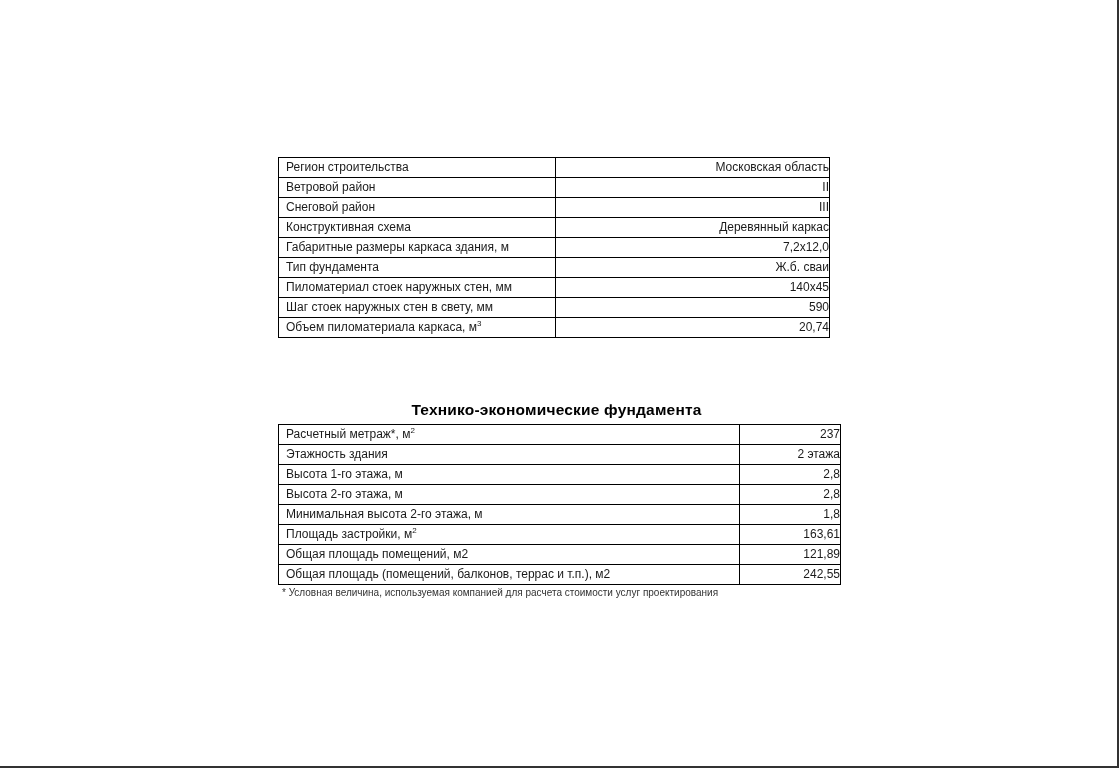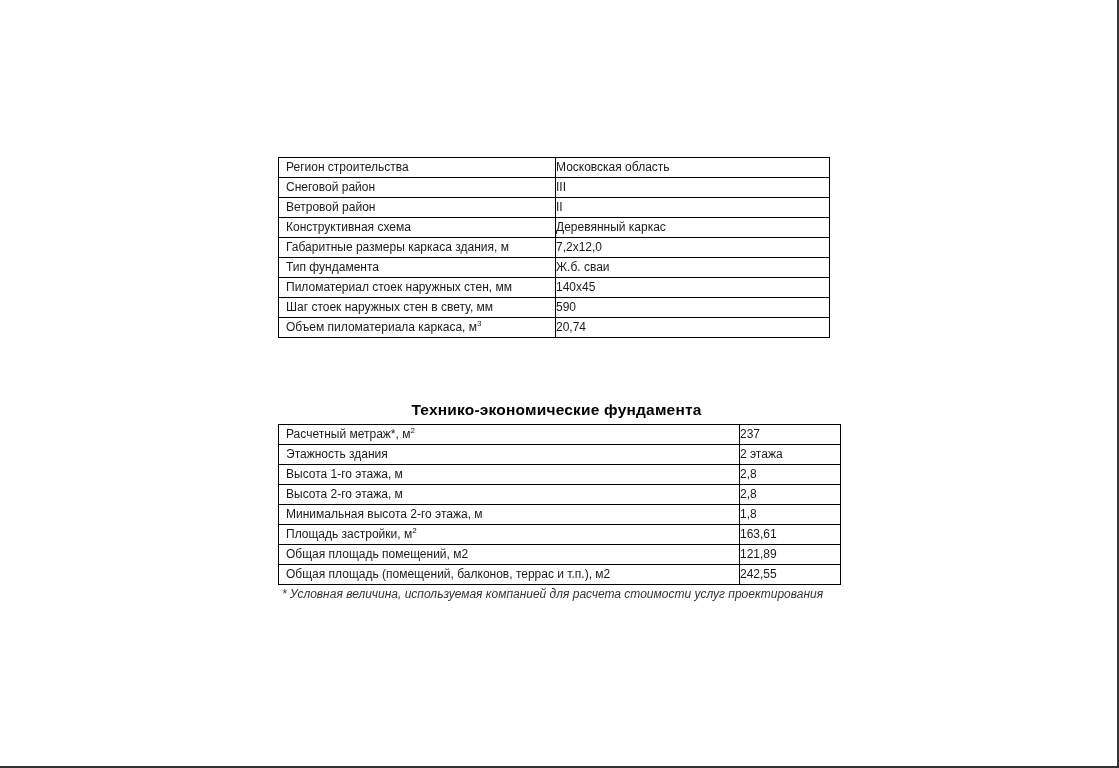--- a/index.html
+++ b/index.html
@@ -39,61 +39,60 @@
     padding: 0;
     line-height: 1.1;
     overflow: hidden;
     white-space: nowrap;
   }
   table.data-table td.lbl {
     padding-left: 7px;
     text-align: left;
   }
   table.data-table td.val {
-    text-align: left;
+    text-align: right;
     margin-top: 8px;
   }
   table.data-table sup {
     font-size: 8px;
     line-height: 0;
   }
   #general-table { left: 278px; top: 157px; width: 552px; }
   #general-table td.lbl { width: 269px; }
   #general-title  { left: 278px; top: 134px; width: 552px; }
   #indicators-table { left: 278px; top: 424px; width: 563px; }
   #indicators-table td.lbl { width: 453px; }
   #indicators-title { left: 278px; top: 401px; width: 557px; }
   .footnote {
     position: absolute;
     left: 282px;
     top: 587px;
-    font-size: 12px;
+    font-size: 10px;
     color: #333333;
-    font-style: italic;
   }
 </style>
 </head>
 <body>
 
 <div class="page">
 
 
   <table class="data-table" id="general-table">
     <tbody>
       <tr>
         <td class="lbl">Регион строительства</td>
         <td class="val">Московская область</td>
       </tr>
       <tr>
+        <td class="lbl">Ветровой район</td>
+        <td class="val">II</td>
+      </tr>
+      <tr>
         <td class="lbl">Снеговой район</td>
         <td class="val">III</td>
-      </tr>
-      <tr>
-        <td class="lbl">Ветровой район</td>
-        <td class="val">II</td>
       </tr>
       <tr>
         <td class="lbl">Конструктивная схема</td>
         <td class="val">Деревянный каркас</td>
       </tr>
       <tr>
         <td class="lbl">Габаритные размеры каркаса здания, м</td>
         <td class="val">7,2х12,0</td>
       </tr>
       <tr>

